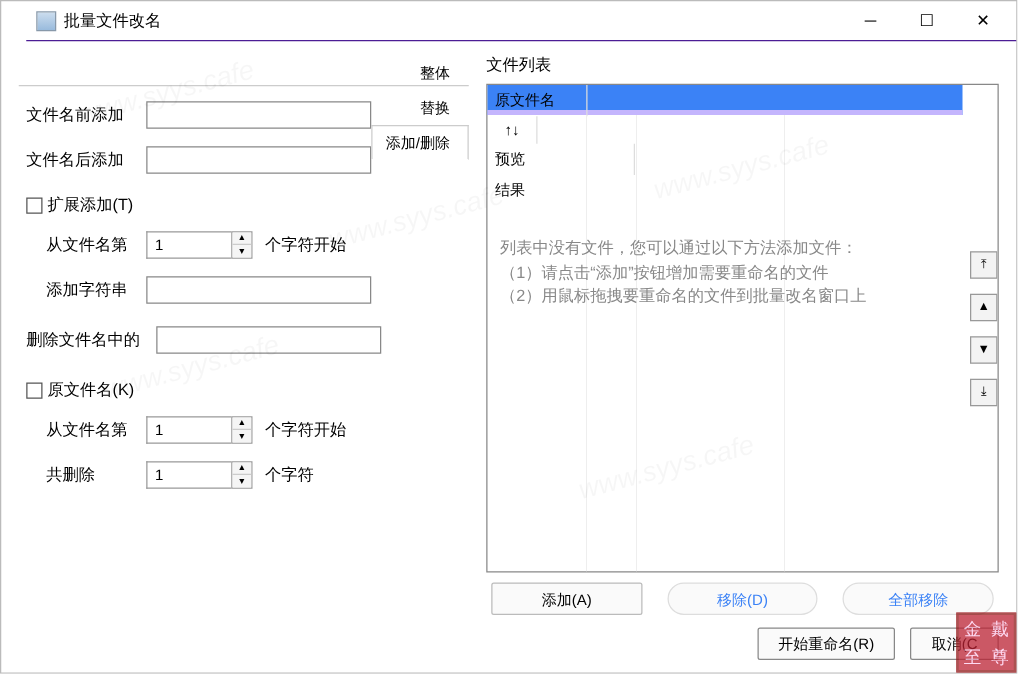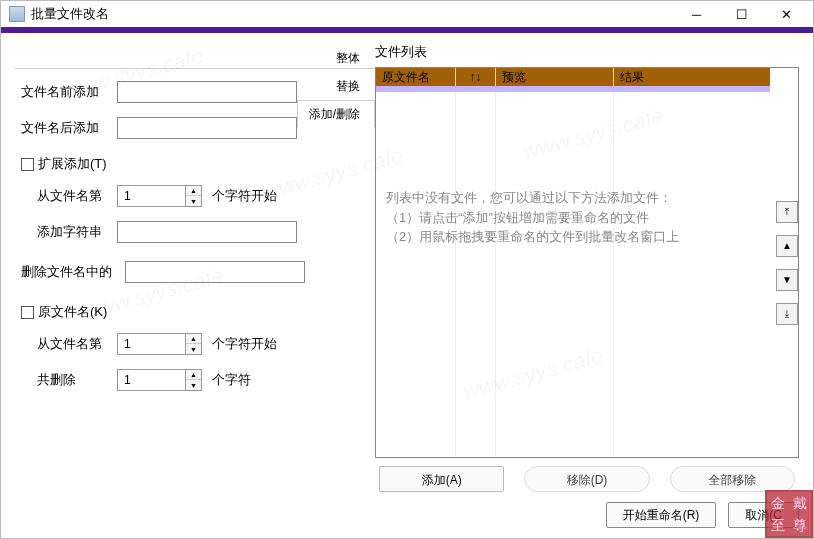--- a/index.html
+++ b/index.html
@@ -1,18 +1,18 @@
 <!DOCTYPE html>
 <html><head>
   <meta charset="utf-8">
   <style>
     * { box-sizing: border-box; margin: 0; padding: 0; }
     body { font-family: "Microsoft YaHei", "SimSun", sans-serif; font-size: 12px; background: #fff; overflow: hidden; }
     .window { width: 814px; height: 539px; border: 1px solid #bbb; background: #fff; position: relative; }
-    .titlebar { height: 32px; display: flex; align-items: center; padding: 0 4px; border-bottom: 6px solid #4c1d95; }
+    .titlebar { height: 32px; display: flex; align-items: center; padding: 0 4px; border-bottom: 1px solid #4c1d95; margin-left: 20px; }
     .titlebar-icon { width: 16px; height: 16px; margin: 0 6px 0 4px; background: linear-gradient(#cde, #9bd); border: 1px solid #89a; }
     .title-text { flex: 1; font-size: 13px; }
     .win-btns { display: flex; }
     .win-btn { width: 45px; height: 30px; display: flex; align-items: center; justify-content: center; font-size: 13px; font-family: Arial; }
     .body-area { display: flex; padding: 10px 14px 6px 14px; height: 465px; }
 
     
     .left-panel { width: 360px; display: flex; flex-direction: column; }
     .tabs { display: flex; border-bottom: 1px solid #ccc; height: 26px; align-items: flex-end; position: relative; flex-direction: column; }
     .tab { padding: 5px 14px 4px; border: 1px solid transparent; position: relative; top: 1px; font-size: 12px;}
@@ -28,38 +28,38 @@
     .checkbox { width: 13px; height: 13px; border: 1px solid #555; margin-right: 4px; display: inline-block; vertical-align: middle; }
     .cb-label { font-size: 13px; vertical-align: middle; }
     .spinner-wrap { display: flex; align-items: center; }
     .spinner-input { width: 68px; height: 22px; border: 1px solid #999; border-right: none; padding: 0 6px; font-size: 12px; }
     .spinner-btns { display: flex; flex-direction: column; border: 1px solid #999; }
     .spinner-btn { width: 15px; height: 10px; font-size: 7px; display: flex; align-items: center; justify-content: center; background: #f5f5f5; line-height: 1; }
     .spinner-btn:first-child { border-bottom: 1px solid #ccc; }
     .suffix-text { margin-left: 10px; font-size: 13px; }
 
     
-    .right-panel { flex: 1; display: flex; flex-direction: column; }
+    .right-panel { flex: 1; margin-left: 14px; display: flex; flex-direction: column; }
     .list-label { font-size: 13px; margin-bottom: 6px; }
     .list-container { flex: 1; display: flex; border: 1px solid #888; position: relative; }
     .list-main { flex: 1; display: flex; flex-direction: column;}
-    .list-header { display: flex; height: 24px; border-bottom: 6px solid #c4b5fd; background: #a16207; }
+    .list-header { display: flex; height: 24px; border-bottom: 4px solid #c4b5fd; background: #3b82f6; flex-direction: column; }
     .col { border-right: 1px solid #ddd; padding: 4px 6px; font-size: 12px; display: flex; align-items: center; }
     .col-name { width: 80px; }
     .col-sort { width: 40px; justify-content: center; font-family: Arial; }
     .col-preview { width: 118px; }
     .col-result { flex: 1; border-right: none; }
     .list-body { flex: 1; position: relative; background-image: linear-gradient(to right, transparent 79px, #eee 79px, #eee 80px, transparent 80px, transparent 119px, #eee 119px, #eee 120px, transparent 120px, transparent 237px, #eee 237px, #eee 238px, transparent 238px); }
     .empty-msg { position: absolute; top: 96px; left: 10px; right: 24px; color: #888; font-size: 13px; line-height: 1.5; }
     .empty-msg div { white-space: nowrap; }
     .side-btns { width: 28px; display: flex; flex-direction: column; justify-content: center; gap: 12px; padding-left: 6px; }
     .side-btn { width: 22px; height: 22px; border: 1px solid #999; background: #f3f3f3; display: flex; align-items: center; justify-content: center; font-size: 10px; font-family: Arial; }
     .list-footer { display: flex; gap: 20px; margin-top: 8px; padding: 0 4px; }
     .list-footer .fbtn { flex: 1; text-align: center; height: 26px; line-height: 26px; border: 1px solid #bbb; background: #fafafa; font-size: 12px; border-radius: 2px;}
-    .list-footer .fbtn.disabled { color: #404040; border-color: #ddd; border-radius: 13px; }
+    .list-footer .fbtn.disabled { color: #3b82f6; border-color: #ddd; border-radius: 13px; }
 
     
     .bottom-bar { position: absolute; bottom: 10px; right: 14px; display: flex; gap: 12px; }
     .main-btn { height: 26px; padding: 0 16px; border: 1px solid #888; background: #fafafa; font-size: 12px; border-radius: 2px; display: flex; align-items: center;}
 
     
     .seal { position: absolute; right: 0px; bottom: 0px; width: 48px; height: 48px; background: #b23; opacity: 0.75; display: flex; flex-wrap: wrap; align-items: center; justify-content: center; font-size: 14px; color: #fce; line-height: 1; border: 2px solid #901818; }
     .seal span { width: 50%; text-align: center;}
 
     

